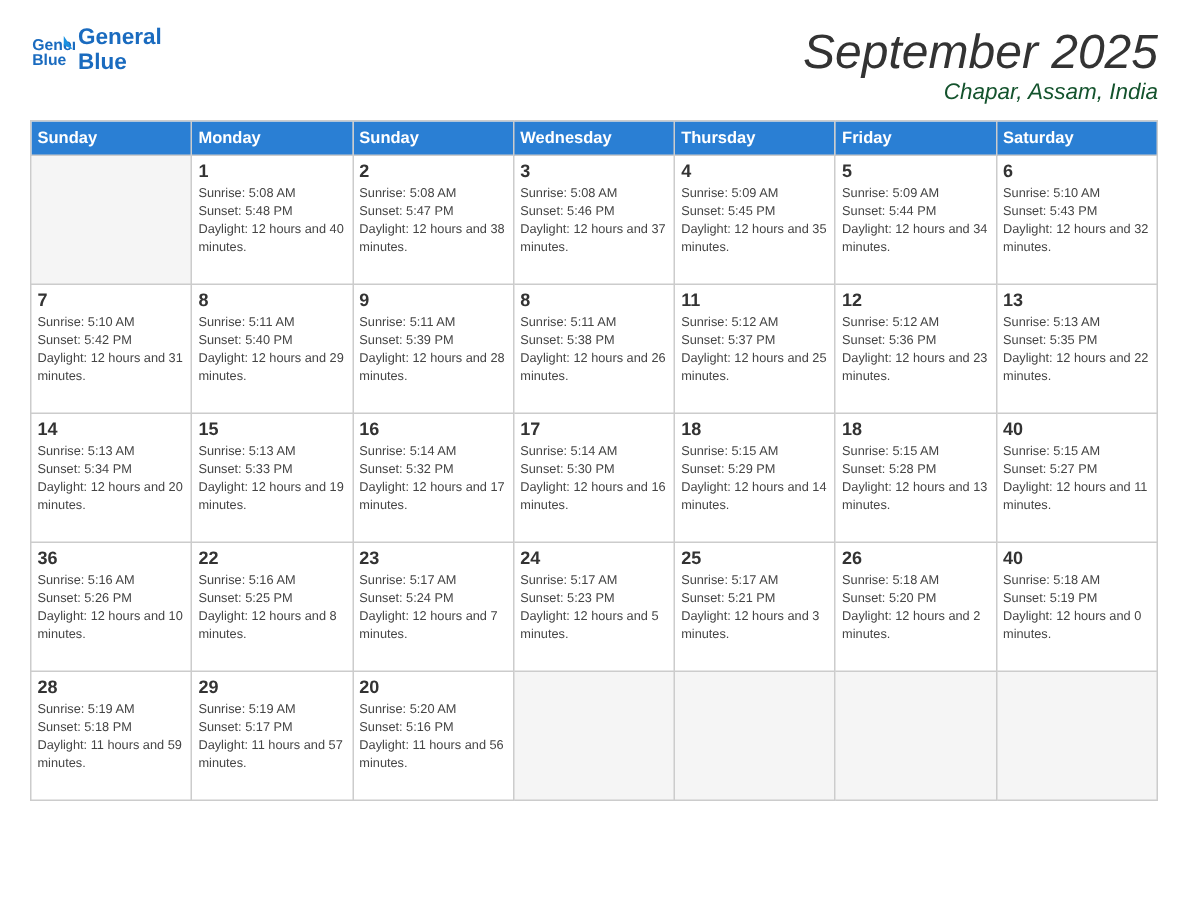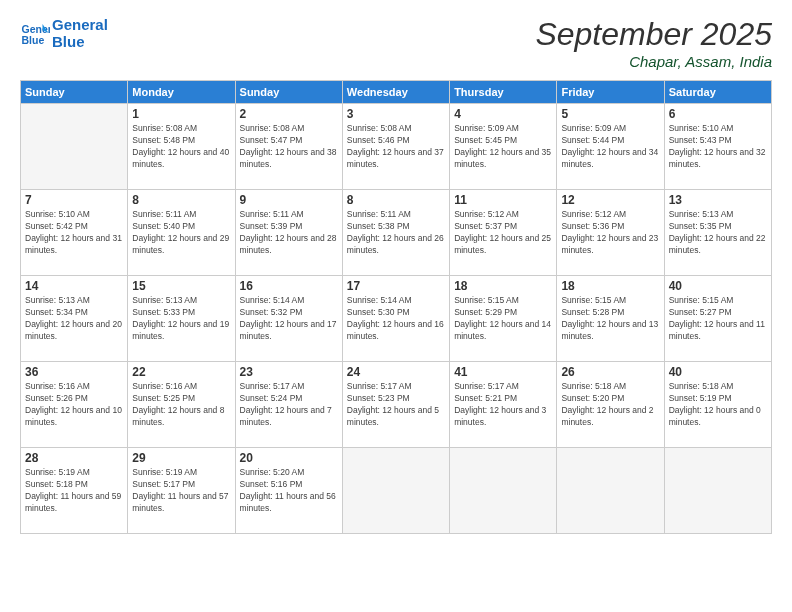--- a/index.html
+++ b/index.html
@@ -220,21 +220,21 @@
           </td>
           <td>
             <span class="day-number">23</span>
             <div class="day-info">Sunrise: 5:17 AM<br>Sunset: 5:24 PM<br>Daylight: 12 hours and 7 minutes.</div>
           </td>
           <td>
             <span class="day-number">24</span>
             <div class="day-info">Sunrise: 5:17 AM<br>Sunset: 5:23 PM<br>Daylight: 12 hours and 5 minutes.</div>
           </td>
           <td>
-            <span class="day-number">41</span>
+            <span class="day-number">25</span>
             <div class="day-info">Sunrise: 5:17 AM<br>Sunset: 5:21 PM<br>Daylight: 12 hours and 3 minutes.</div>
           </td>
           <td>
             <span class="day-number">26</span>
             <div class="day-info">Sunrise: 5:18 AM<br>Sunset: 5:20 PM<br>Daylight: 12 hours and 2 minutes.</div>
           </td>
           <td>
             <span class="day-number">40</span>
             <div class="day-info">Sunrise: 5:18 AM<br>Sunset: 5:19 PM<br>Daylight: 12 hours and 0 minutes.</div>
           </td>

